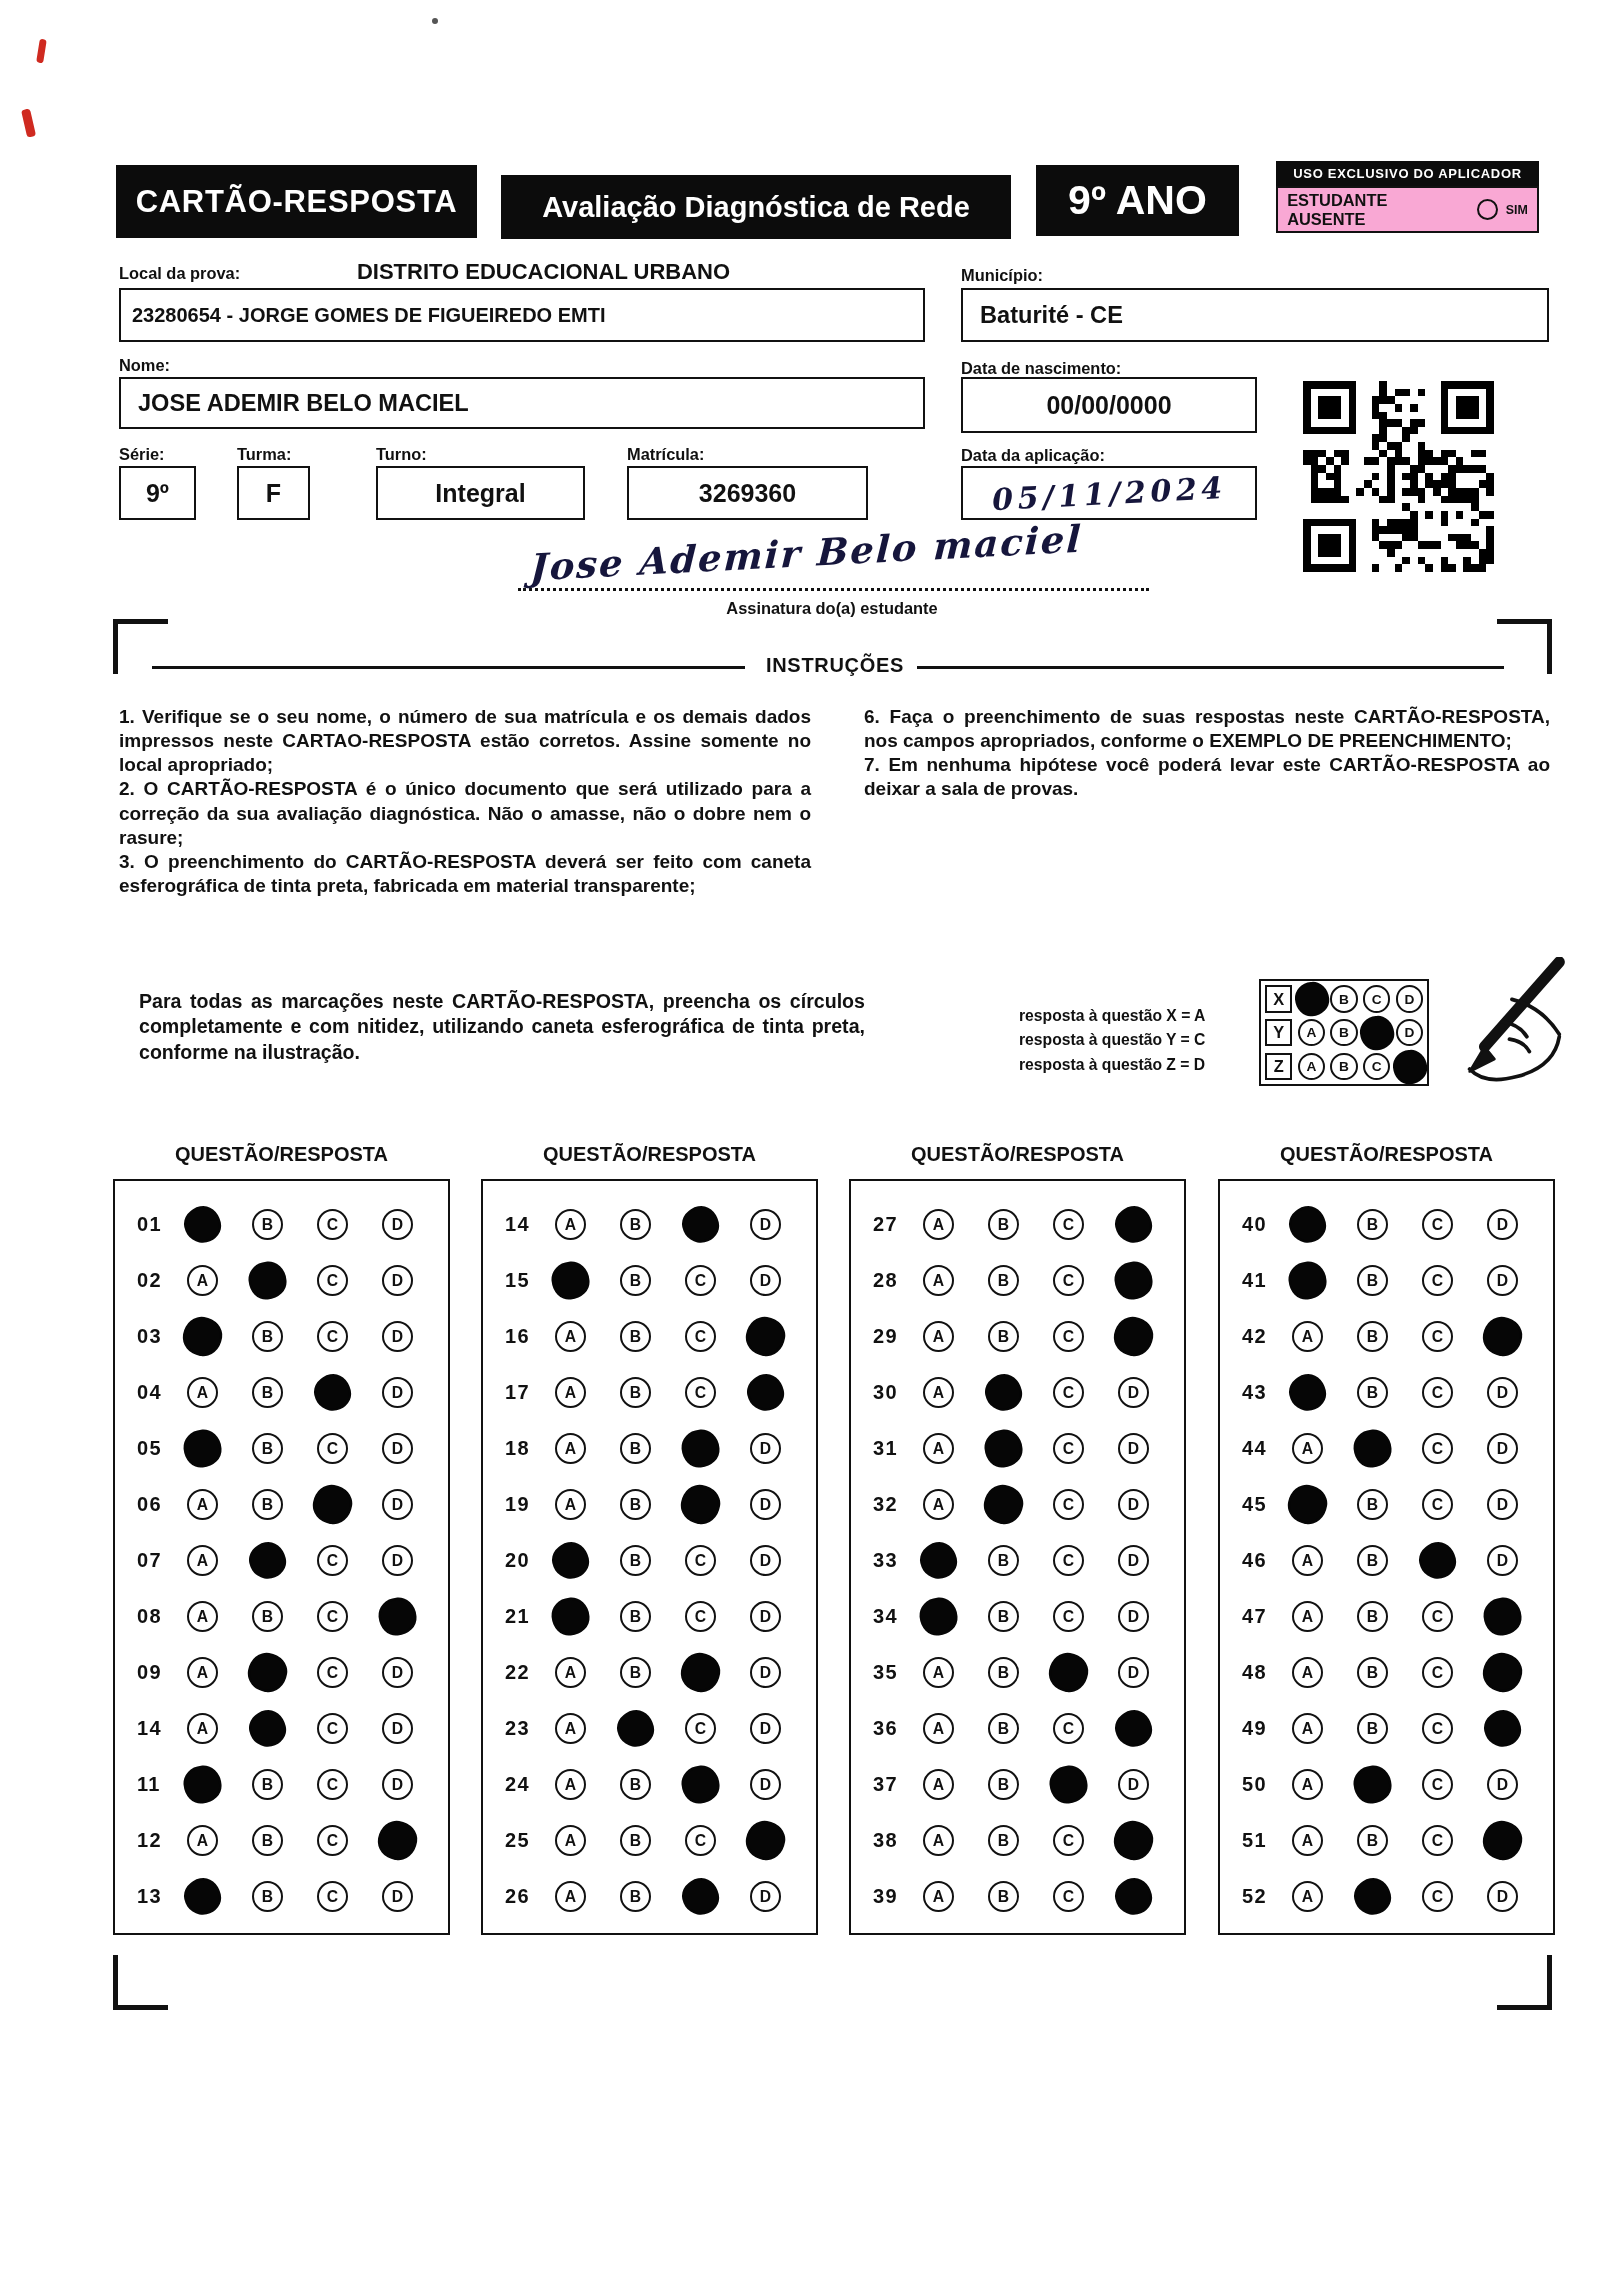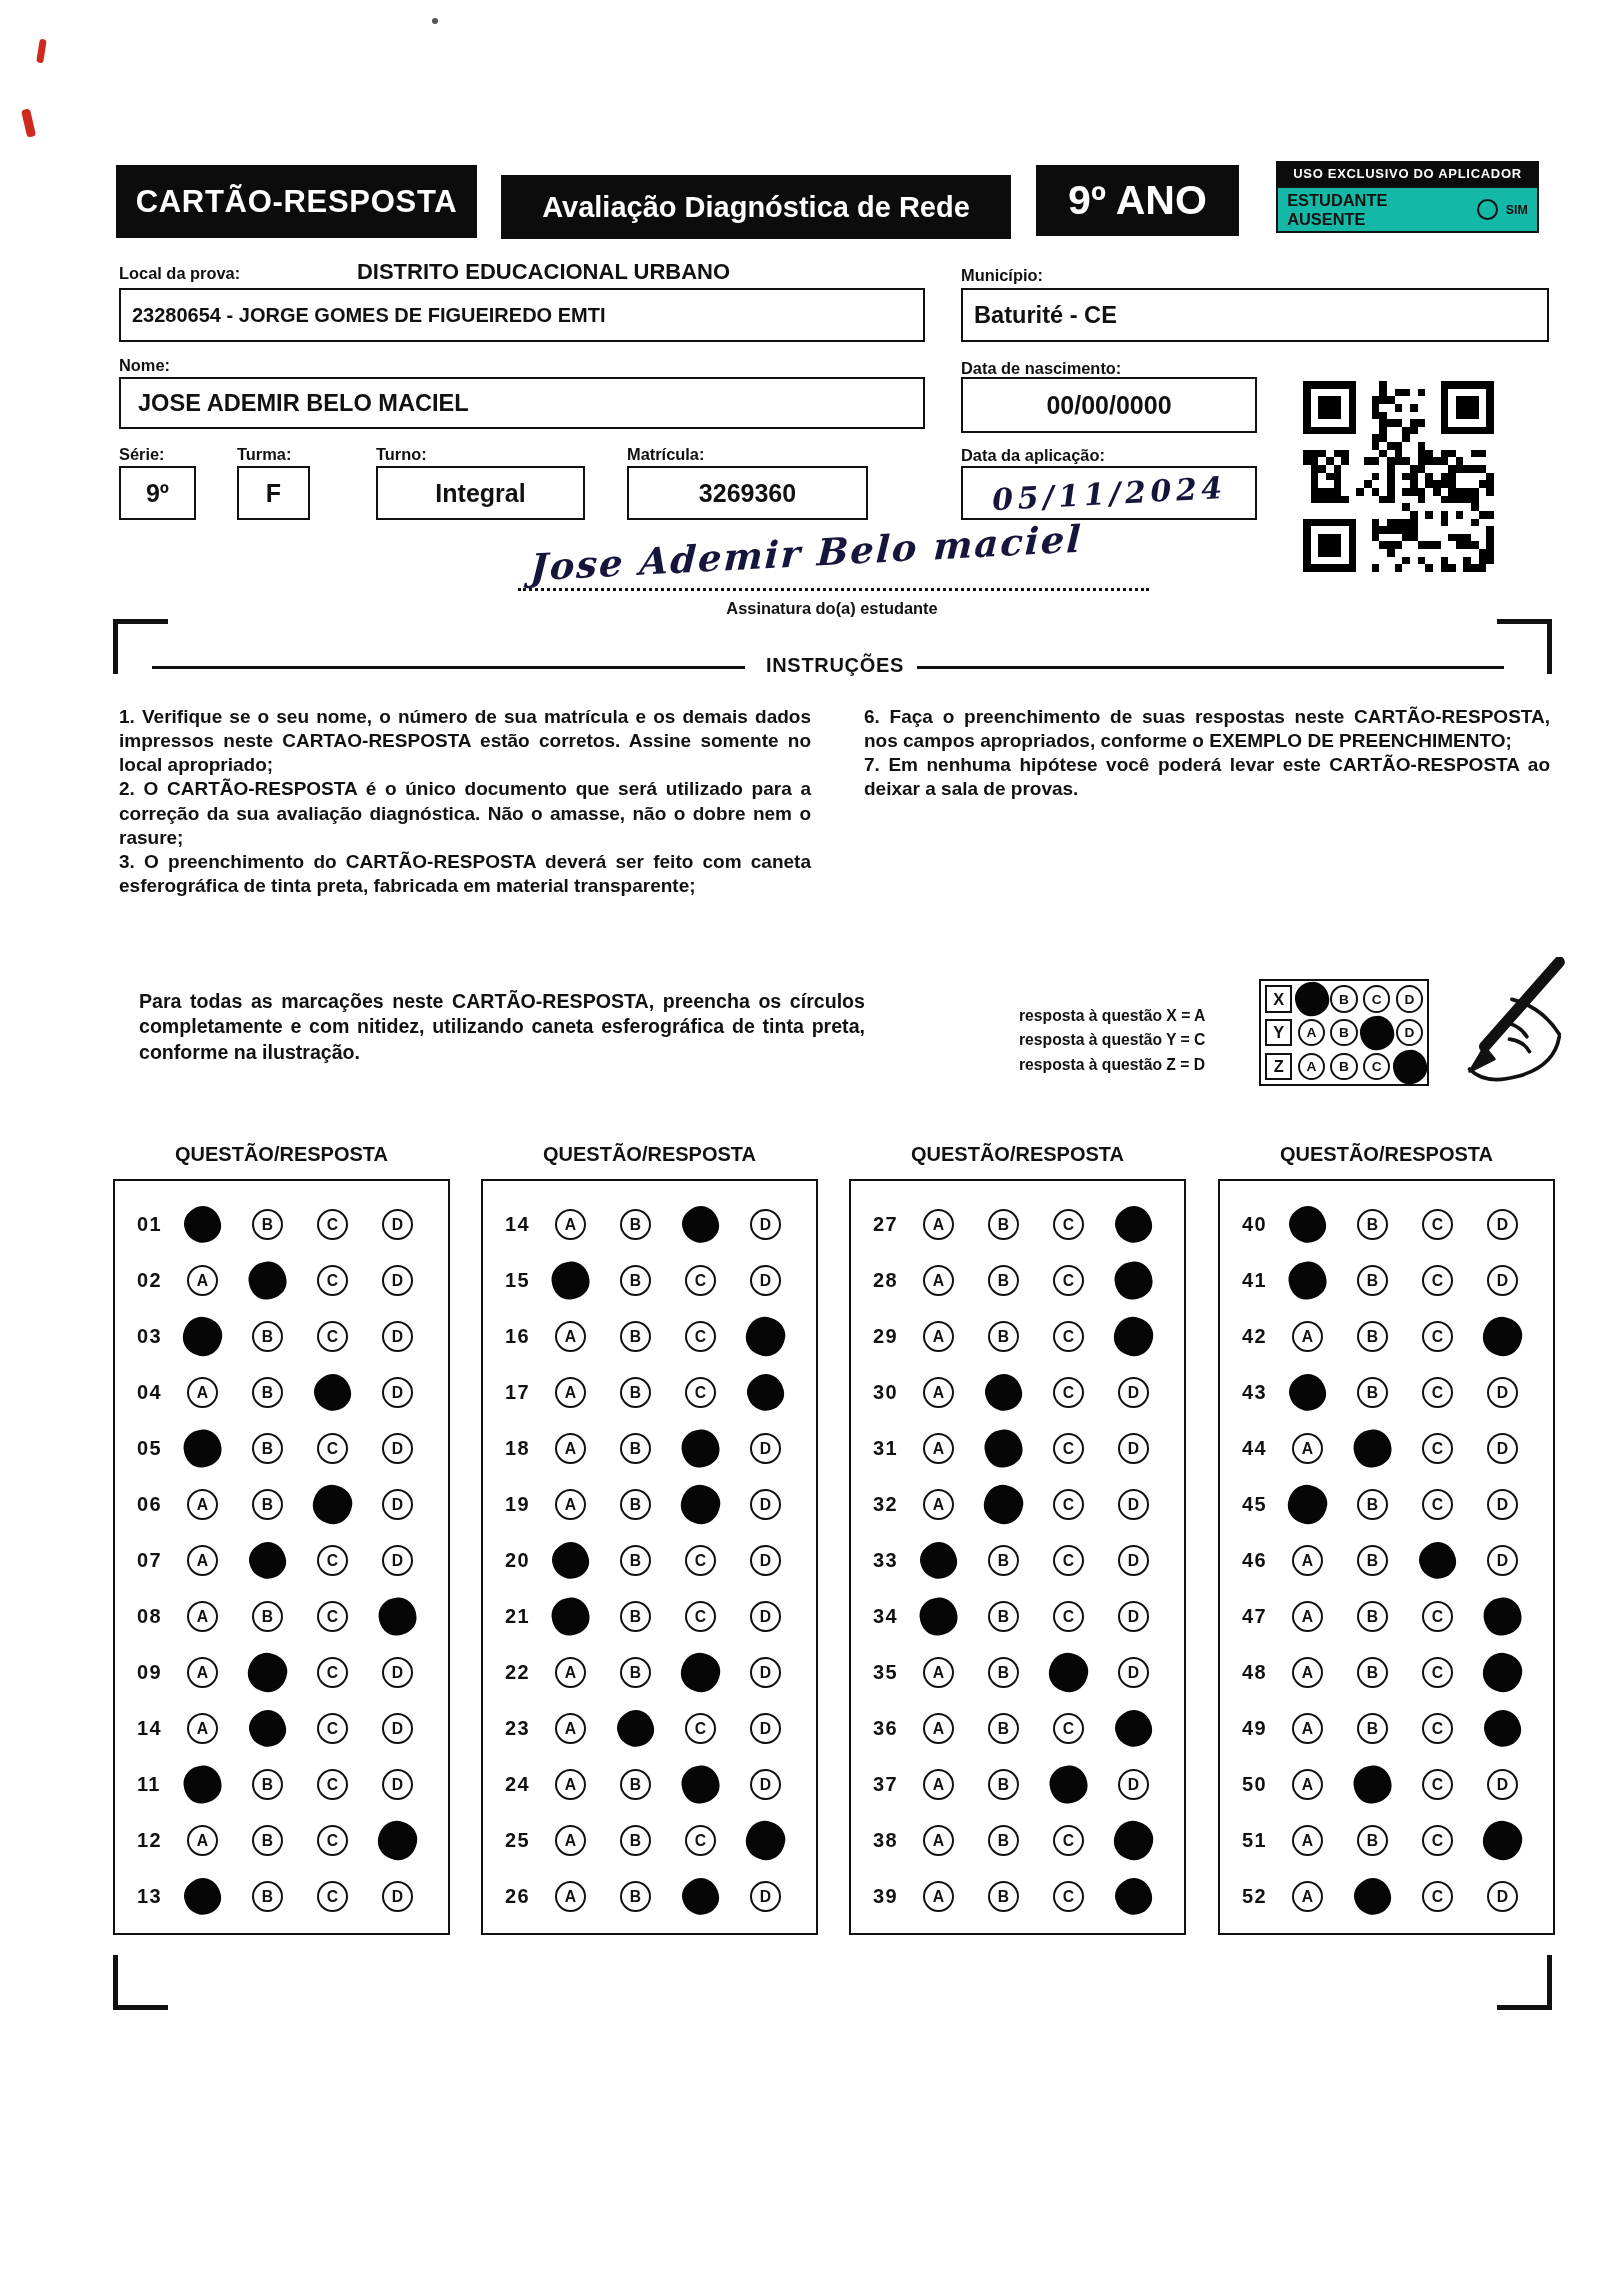--- a/index.html
+++ b/index.html
@@ -7,32 +7,32 @@
   body { font-family:"Liberation Sans", sans-serif; color:#111; }
   .page { position:relative; width:1623px; height:2295px; background:#ffffff; overflow:hidden; margin:0 auto; }
   .abs { position:absolute; }
 
   
   .blackbox { background:#0c0c0c; color:#fff; display:flex; align-items:center; justify-content:center; font-weight:bold; }
   .title-left   { left:116px; top:165px; width:361px; height:73px; font-size:31px; letter-spacing:0.7px; }
   .title-center { left:501px; top:175px; width:510px; height:64px;  font-size:29px; }
   .title-right  { left:1036px; top:165px; width:203px; height:71px; font-size:41px; }
   .aplicador-bar{ left:1276px; top:161px; width:263px; height:25px; font-size:13px; letter-spacing:0.7px; }
-  .ausente-box  { left:1276px; top:186px; width:263px; height:47px; border:2.6px solid #111; background:#14b8a6;
+  .ausente-box  { left:1276px; top:186px; width:263px; height:47px; border:2.6px solid #111; background:#f9a8d4;
                   display:flex; align-items:center; gap:7.9px; padding:0 9.2px; }
   .ausente-box .lbl { font-weight:bold; font-size:16.4px; }
   .ausente-circle { width:21px; height:21px; border:2.6px solid #111; border-radius:50%; flex:0 0 auto; }
   .ausente-sim { font-weight:bold; font-size:12.4px; }
 
   
   .label { position:absolute; font-weight:bold; font-size:16.4px; }
   .fieldbox { position:absolute; border:2.6px solid #111; background:#fff; display:flex; align-items:center; font-weight:bold; }
   .local-header { position:absolute; left:249px; top:259px; width:589px; text-align:center; font-weight:bold; font-size:22px; }
   .bx-school    { left:119px;  top:288px; width:806px; height:54px; font-size:20px; padding-left:11px; }
-  .bx-municipio { left:961px; top:288px; width:588px;  height:54px; font-size:23.6px; padding-left:11px; }
+  .bx-municipio { left:961px; top:288px; width:588px;  height:54px; font-size:23.6px; padding-left:17px; }
   .bx-nome      { left:119px;  top:377px; width:806px; height:52px; font-size:23.6px; padding-left:17px; }
   .bx-nasc      { left:961px; top:377px; width:296px;  height:56px; font-size:25px; justify-content:center; }
   .bx-serie     { left:119px;  top:466px; width:77px;  height:54px; font-size:25px; justify-content:center; }
   .bx-turma     { left:237px;  top:466px; width:73px;  height:54px; font-size:25px; justify-content:center; }
   .bx-turno     { left:376px;  top:466px; width:209px;  height:54px; font-size:25px; justify-content:center; }
   .bx-matricula { left:627px;  top:466px; width:241px;  height:54px; font-size:25px; justify-content:center; }
   .bx-aplicacao { left:961px; top:466px; width:296px;  height:54px; justify-content:center; }
   .handwriting { font-family:"DejaVu Serif", serif; font-style:italic; color:#16163c; }
   .hand-date { font-size:30px; letter-spacing:4.6px; transform:rotate(-3deg); font-weight:bold; }
   .signature-line { left:518px; top:561px; width:631px; height:30px; border-bottom:3.3px dotted #111; }

